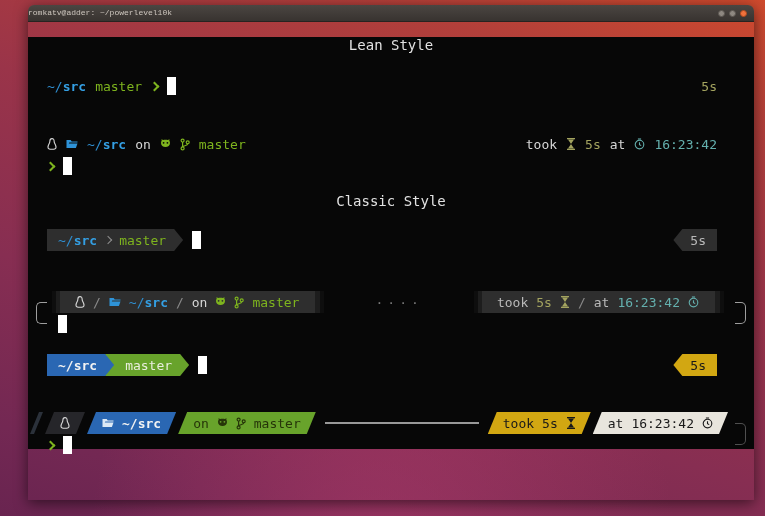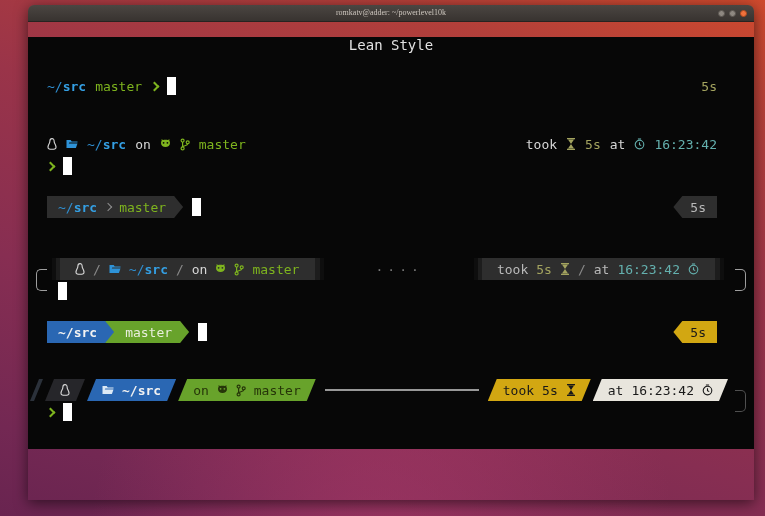--- a/index.html
+++ b/index.html
@@ -13,22 +13,22 @@
   .window {
     position:absolute; left:28px; top:5px; width:726px; height:495px;
     border-radius:6px 6px 0 0; box-shadow:0 3px 14px rgba(0,0,0,.55);
   }
   .titlebar {
     height:17px; border-radius:6px 6px 0 0; position:relative;
     background:linear-gradient(#4b4642, #383330);
     border-bottom:1px solid #272320;
   }
   .titlebar .title {
-    display:block; text-align:center; line-height:16px;
-    font-family:Liberation Serif, serif; font-size:8px; color:#cdc6be;
+    display:block; text-align:left; line-height:16px;
+    font-family:Liberation Mono, monospace; font-size:8px; color:#cdc6be;
     white-space:nowrap; overflow:hidden;
   }
   .winbtns { position:absolute; right:7px; top:5px; display:flex; gap:4px; }
   .winbtn { width:7px; height:7px; border-radius:50%; background:#8e8881; border:1px solid #5c5751; }
   .winbtn.close { background:#ef713c; border-color:#b14a1e; }
   .term { height:412px; background:#070707; padding-top:0; color:#d6d6d6; font-size:13px; }
 
   .heading { text-align:center; font-size:14px; color:#e2e2e2; height:17px; line-height:17px; }
   .h-lean   { margin-top:15px; }
   .h-classic{ margin-top:16px; }
@@ -198,20 +198,21 @@
             </g>
           </svg>
         </span>
       <span class="teal">16:23:42</span>
     </div>
     <div class="prow">
       <span class="chev"></span>
       <span class="cur"></span>
     </div>
 
+    <div class="heading h-classic">Classic Style</div>
 
     <div class="prow m-classicp1">
       <span class="seg tipr">
         <span class="pair">
             <span class="dimblue">~/</span>
             <span class="blue">src</span>
           </span>
         <span class="chev thin"></span>
         <span class="green">master</span>
       </span>

